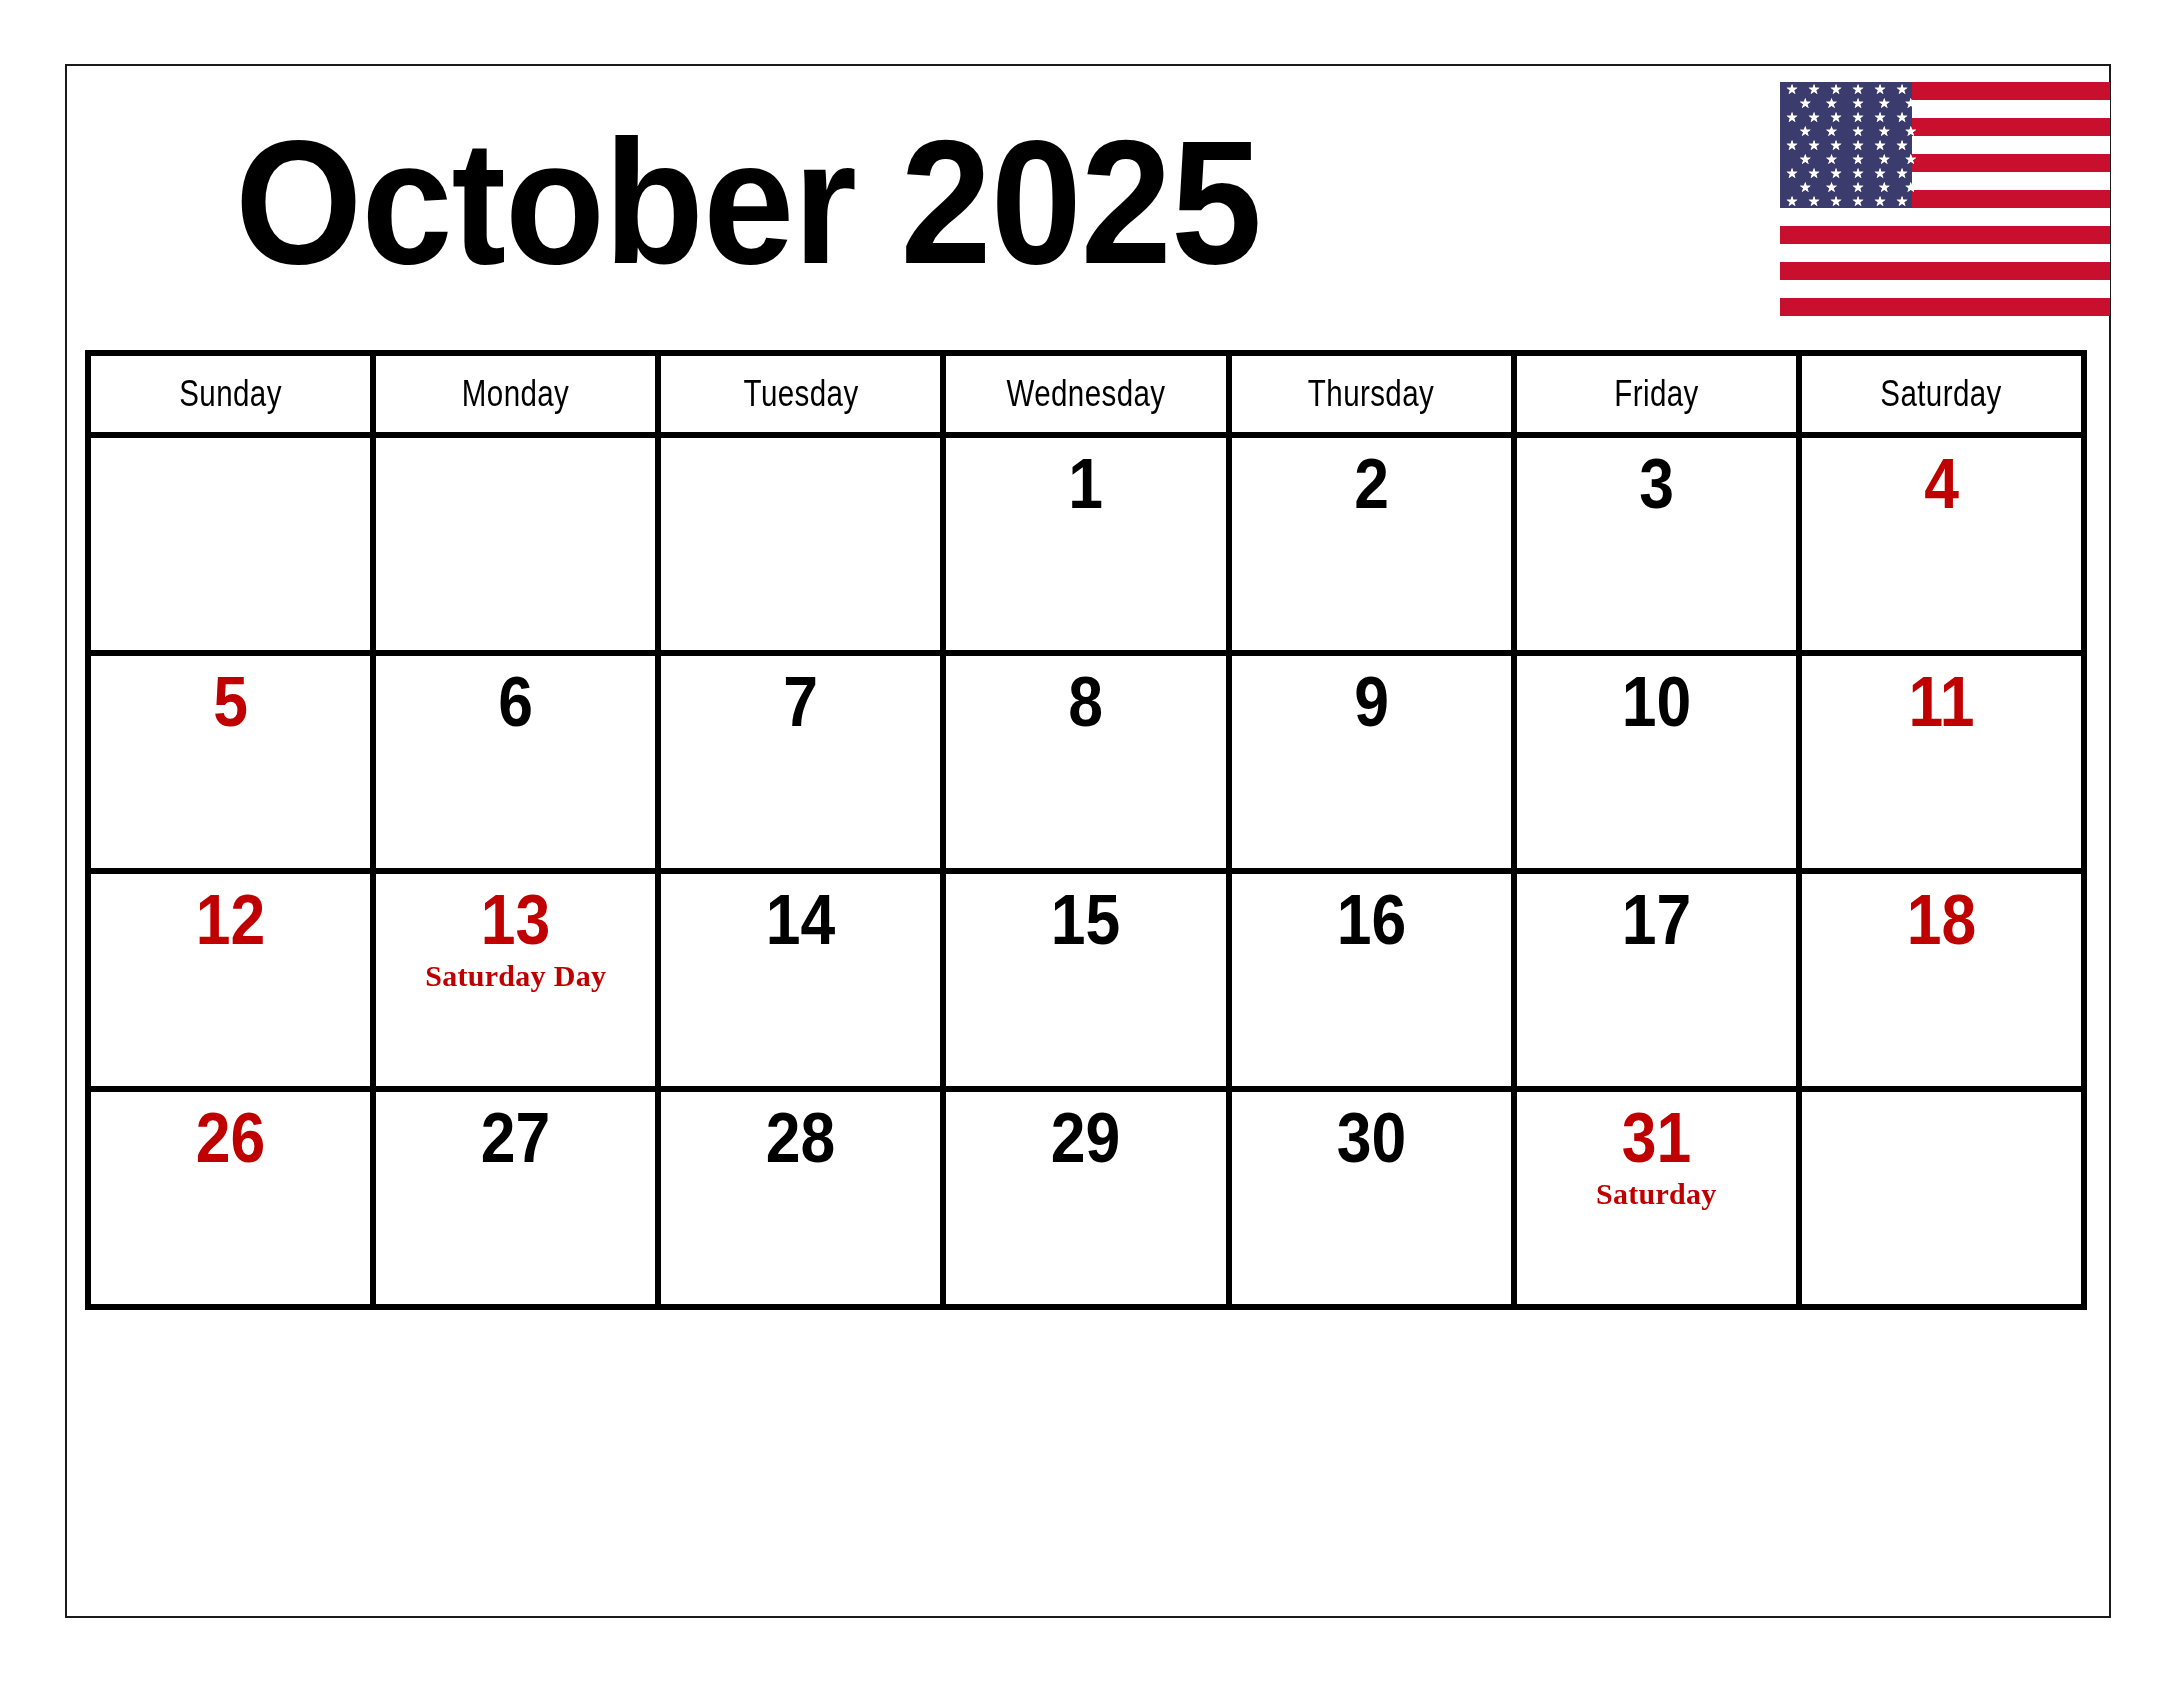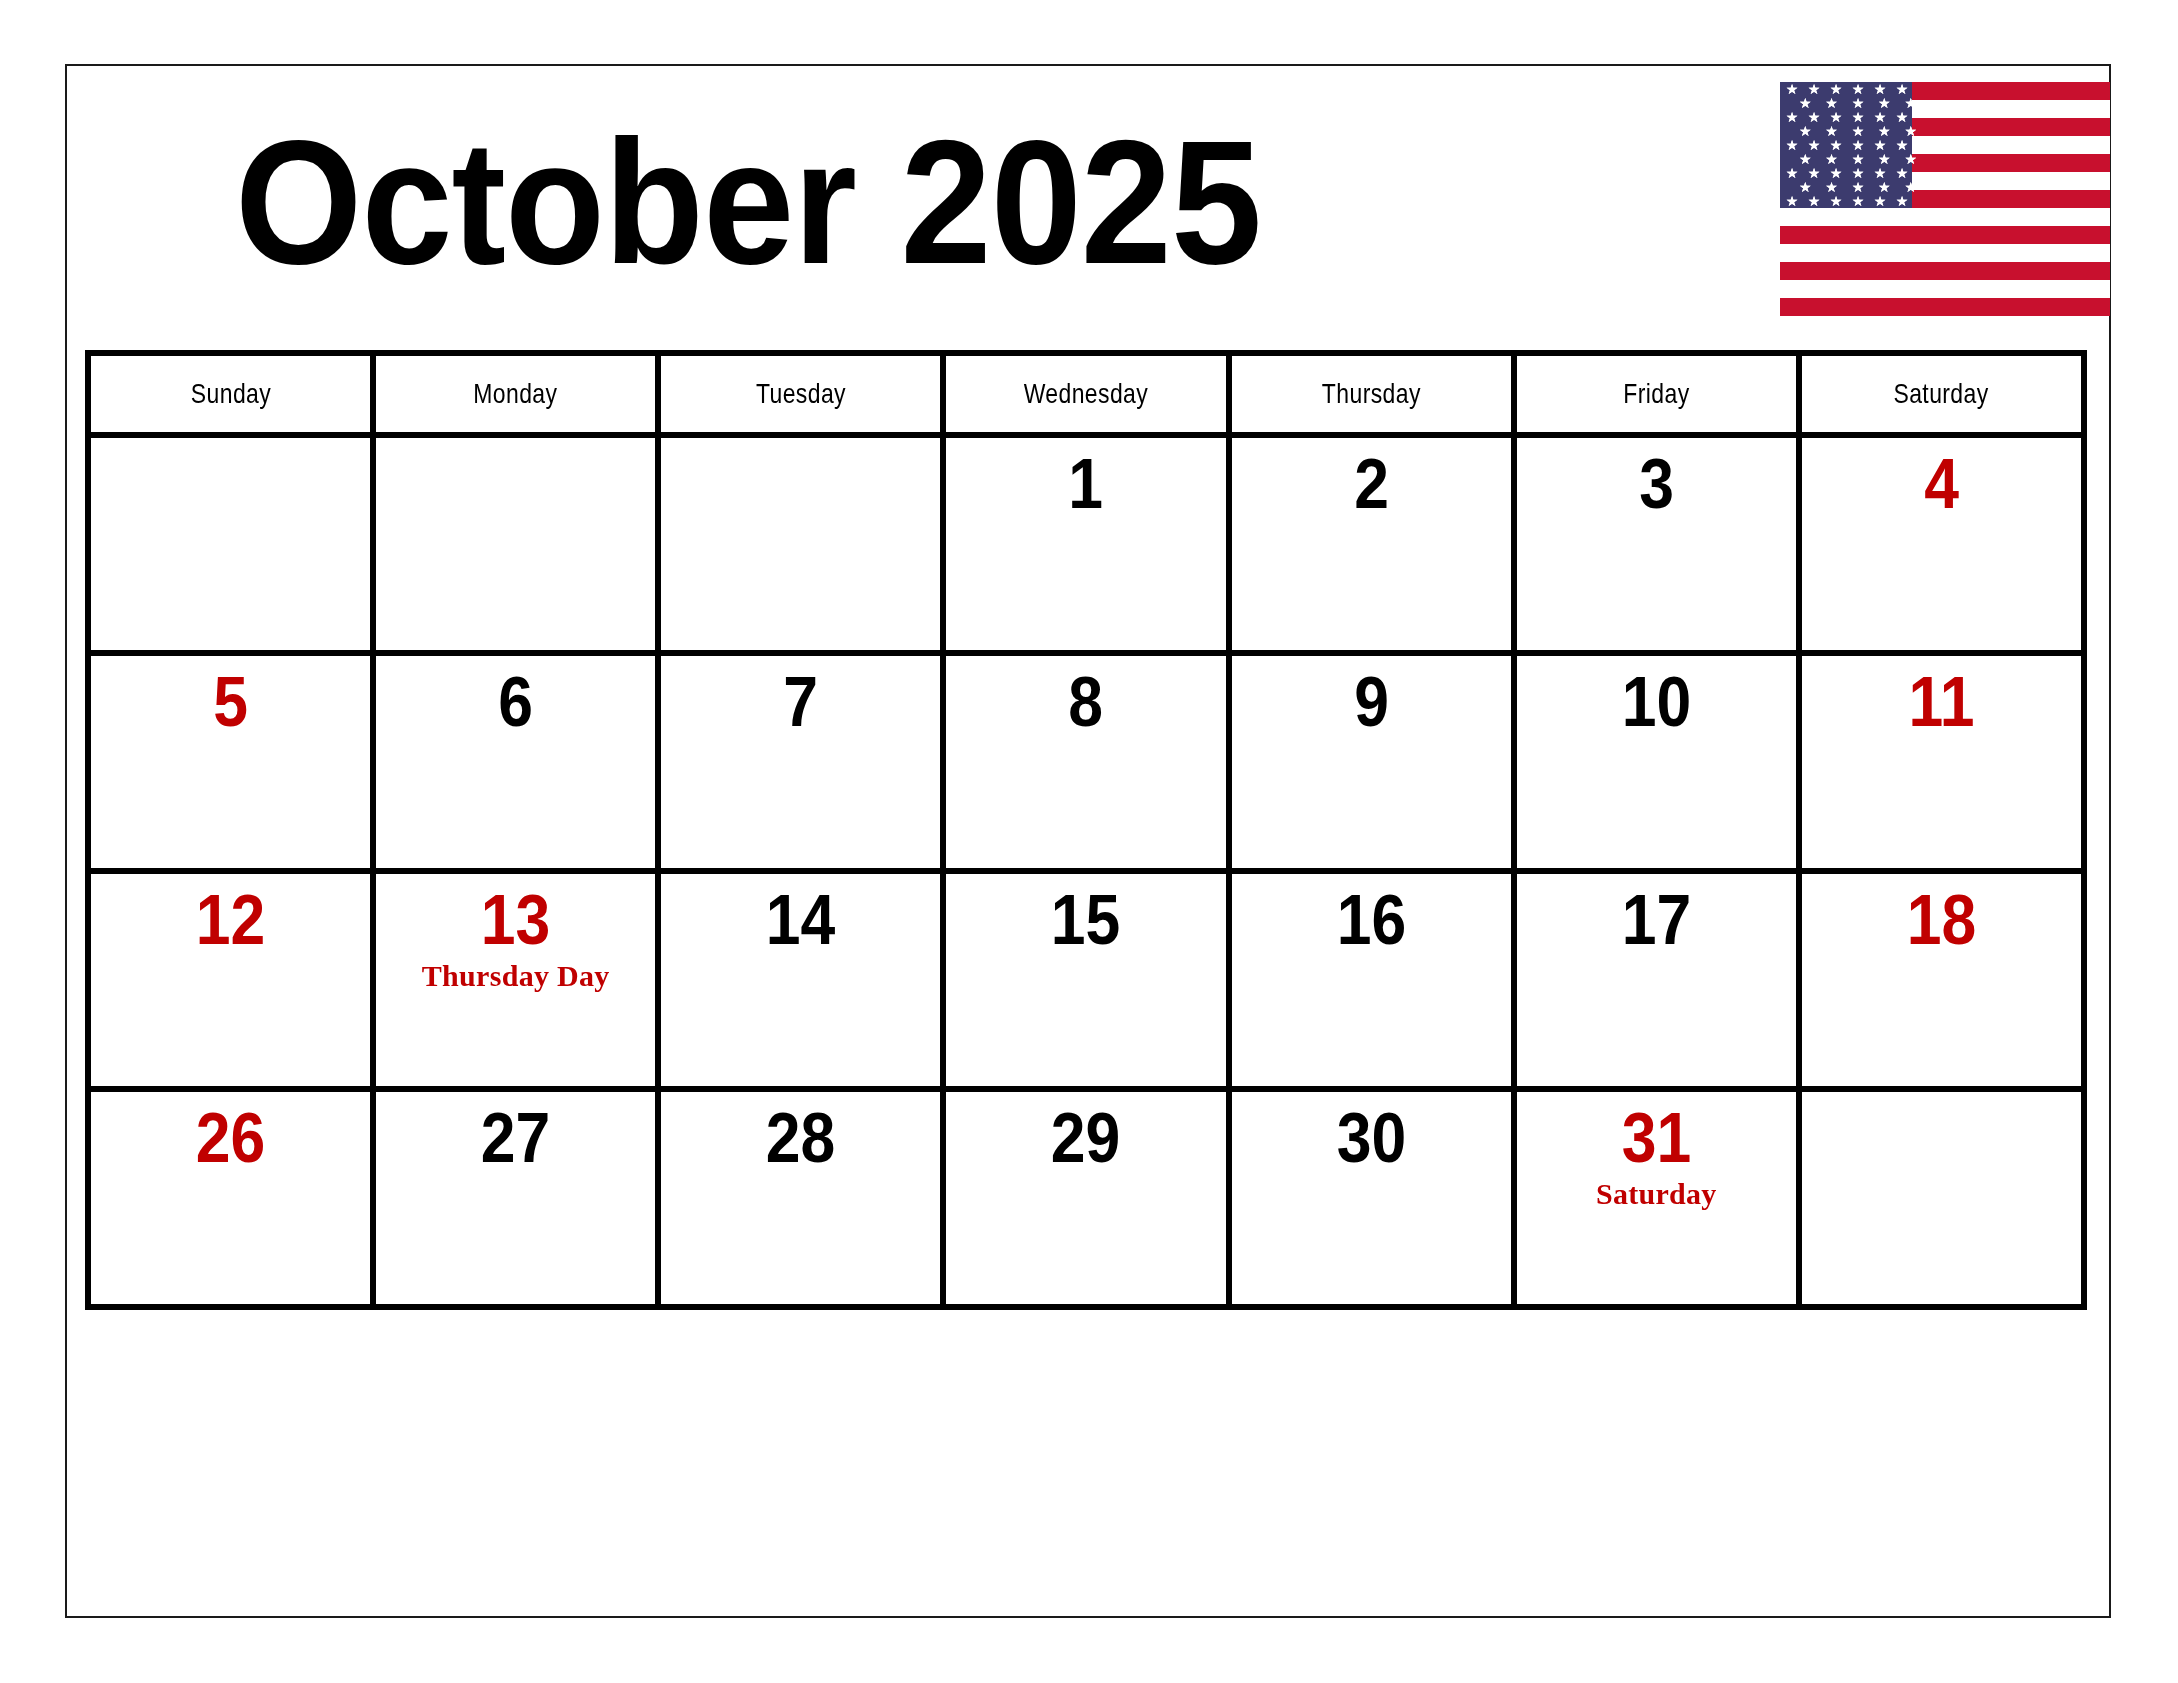--- a/index.html
+++ b/index.html
@@ -118,21 +118,21 @@
     box-sizing: border-box;
     padding: 0;
     margin: 0;
     background: #ffffff;
   }
 
   .grid th {
     height: 82px;
     font-family: "Liberation Sans Narrow", "Liberation Sans", sans-serif;
     font-weight: normal;
-    font-size: 28px;
+    font-size: 36px;
     color: #000000;
     text-align: center;
     vertical-align: middle;
     transform: scaleX(1);
   }
   .dow-label {
     display: inline-block;
     transform: scaleX(0.82);
     letter-spacing: 0.5px;
   }
@@ -312,21 +312,21 @@
           <td>
             <span class="daynum weekend">11</span>
           </td>
         </tr>
         <tr>
           <td>
             <span class="daynum weekend">12</span>
           </td>
           <td>
             <span class="daynum holiday">13</span>
-            <span class="event">Thursday Day</span>
+            <span class="event">Saturday Day</span>
           </td>
           <td>
             <span class="daynum">14</span>
           </td>
           <td>
             <span class="daynum">15</span>
           </td>
           <td>
             <span class="daynum">16</span>
           </td>

